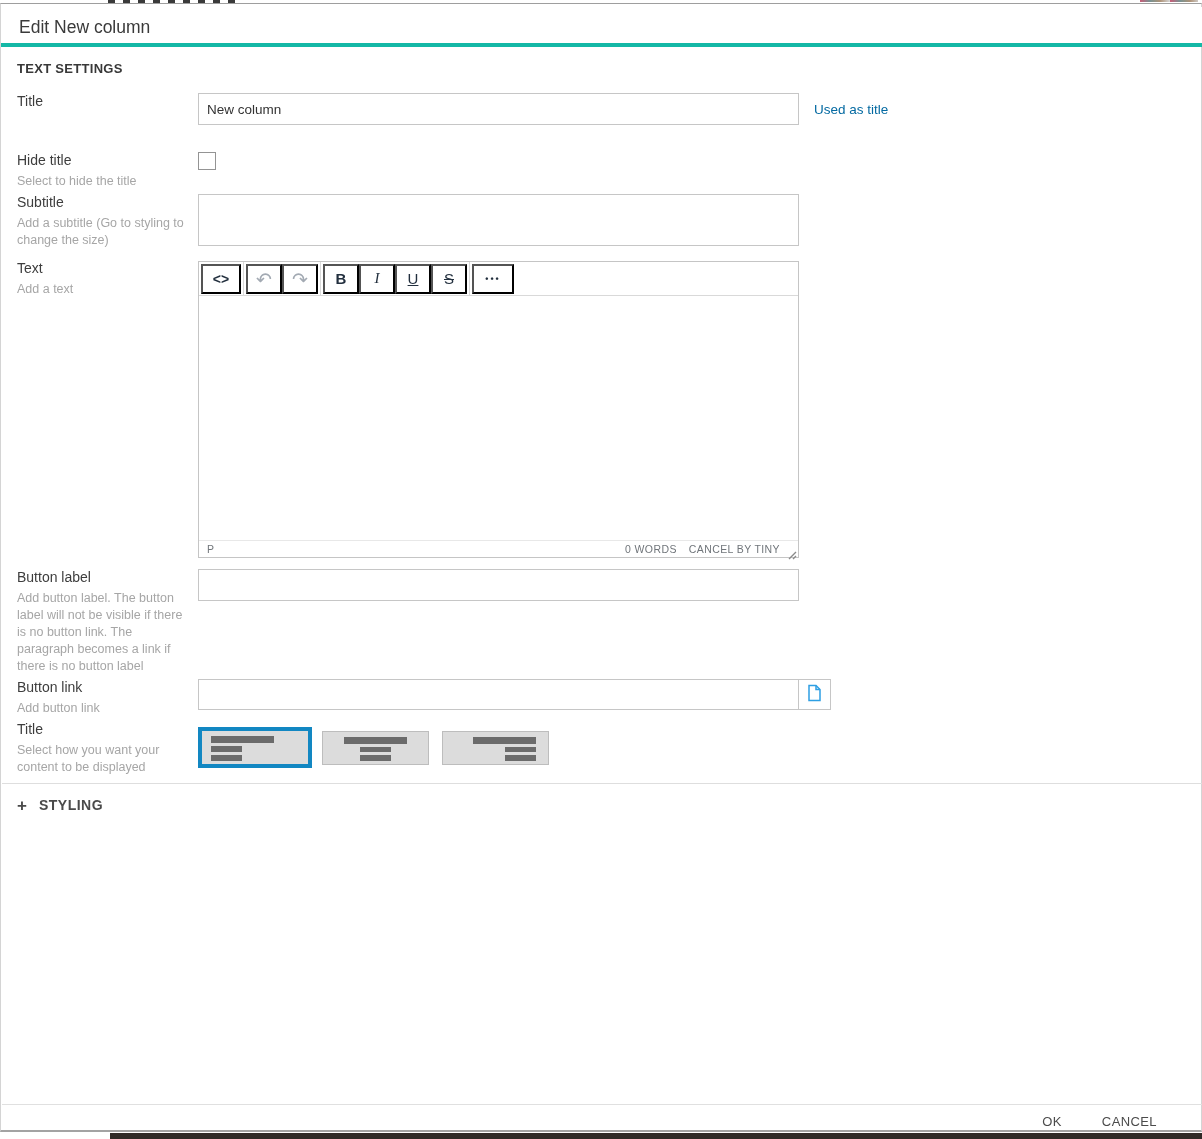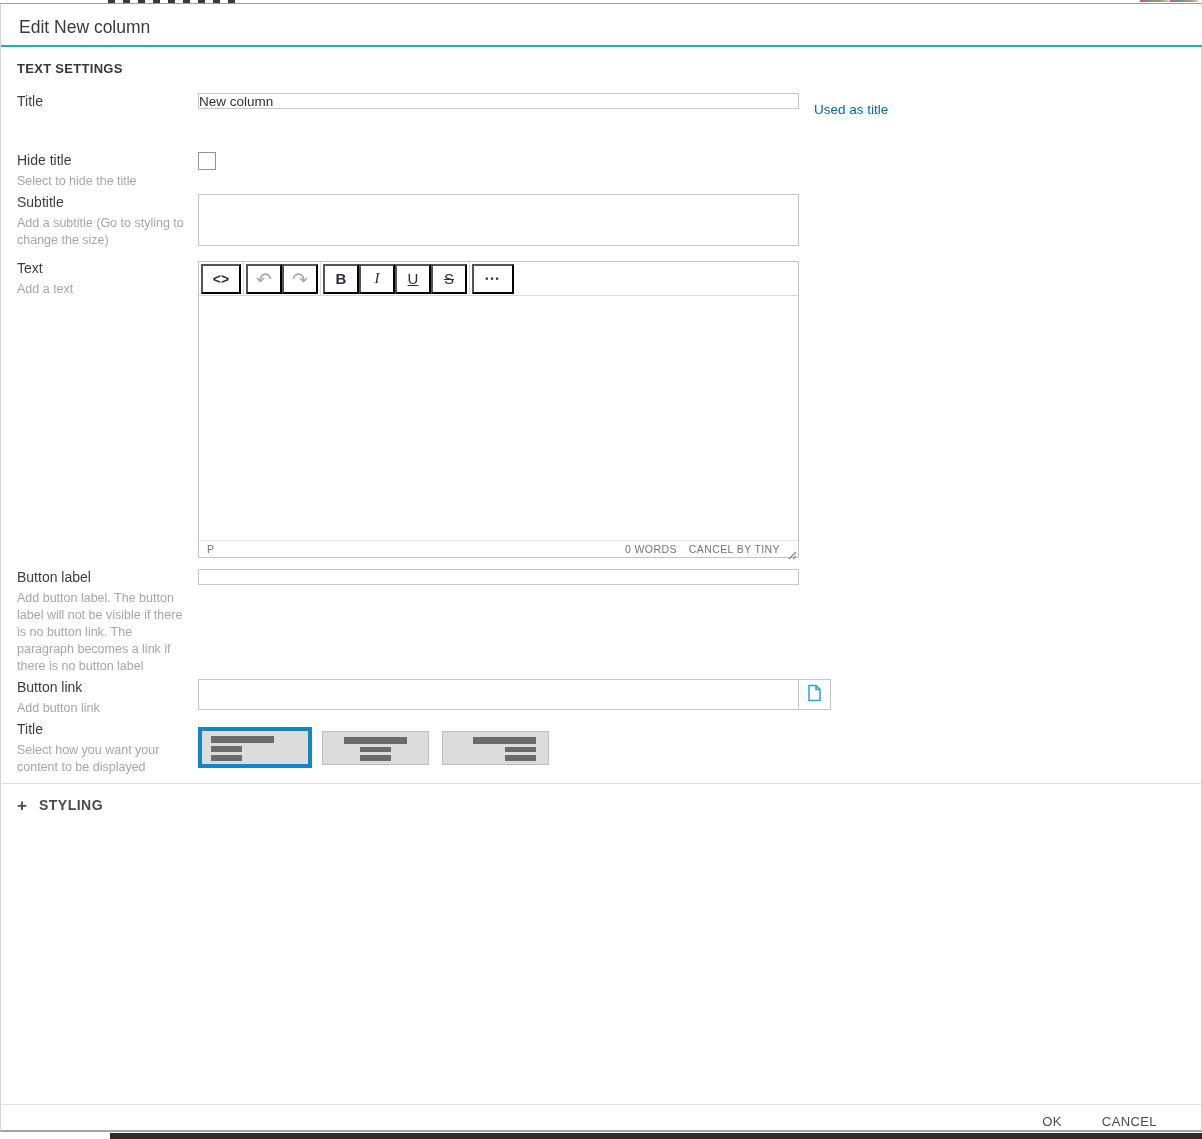--- a/index.html
+++ b/index.html
@@ -13,33 +13,33 @@
   .bg-top-dots { position: absolute; left: 1140px; top: 0; width: 58px; height: 2px;
     background: repeating-linear-gradient(90deg,#b35,#577 10px,#975 20px,#ccc 30px); opacity:.8; }
   .bg-bottom-strip { position: absolute; left: 110px; top: 1133px; width: 1092px; height: 6px;
     background: #2f2a27; }
 
   
   .dialog { position: absolute; left: 0; top: 3px; width: 1202px; height: 1129px;
     background: #fff; border: 1px solid #d4d4d4; border-top: 1px solid #9e9e9e;
     border-bottom: 2px solid #a3a3a3; }
   .dialog-header { position: absolute; left: 0; top: 3px; width: 1202px; height: 40px;
-    border-bottom: 2px solid #14b8a6; background:#fff; }
+    border-bottom: 4px solid #14b8a6; background:#fff; }
   .dialog-title { position: absolute; left: 18px; top: 10px; font-size: 17.5px; color: #3a3a3a; }
 
   .section-heading { position: absolute; left: 16px; top: 57px; font-size: 13px;
     font-weight: bold; color: #383838; letter-spacing: .3px; }
 
   .field-label { position: absolute; left: 16px; font-size: 14px; color: #3d3d3d; }
   .field-help { position: absolute; left: 16px; width: 174px; font-size: 12.5px;
     line-height: 17px; color: #a6a6a6; }
 
-  .text-input { position: absolute; left: 197px; width: 601px; height: 16px;
+  .text-input { position: absolute; left: 197px; width: 601px; height: 32px;
     border: 1px solid #c6c6c6; background: #fff; font-size: 13.5px; color: #333;
-    padding: 0 0; font-family: "Liberation Sans", sans-serif; outline: none; }
+    padding: 0 8px; font-family: "Liberation Sans", sans-serif; outline: none; }
   .note-text { position: absolute; left: 813px; font-size: 13.5px; color: #0369a1; }
 
   .checkbox { position: absolute; left: 197px; top: 148px; width: 18px; height: 18px;
     border: 1.5px solid #949494; background: #fff; cursor: pointer; }
 
   .subtitle-box { position: absolute; left: 197px; top: 190px; width: 601px; height: 52px;
     border: 1px solid #c6c6c6; background: #fff; }
 
   
   .editor { position: absolute; left: 197px; top: 257px; width: 601px; height: 297px;

